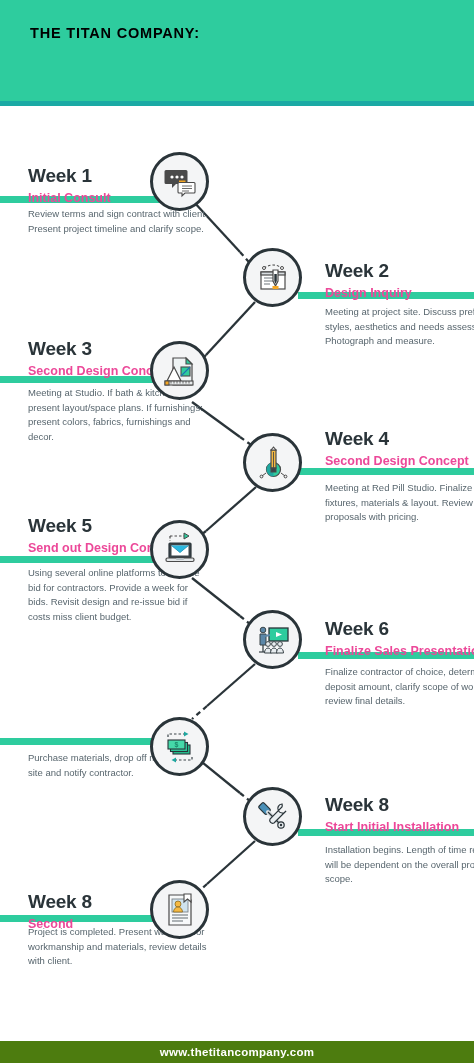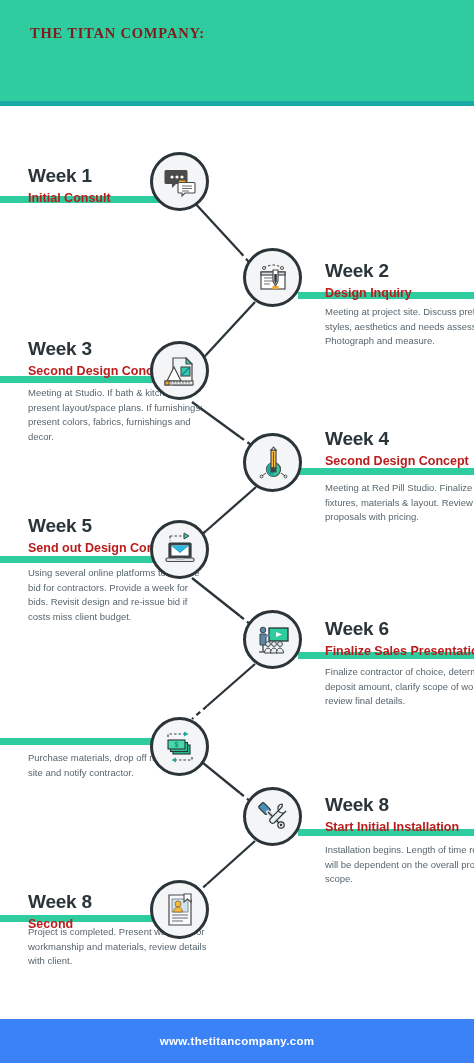--- a/index.html
+++ b/index.html
@@ -27,23 +27,22 @@
     left: 0; top: 0;
     width: 474px;
     height: 101px;
     background: #2ecc9e;
     padding: 26px 0 0 30px;
   }
   .header-sub {
     font-size: 14.5px;
     font-weight: bold;
     letter-spacing: 0.8px;
-    color: #7f1d1d;
+    color: #000000;
     line-height: 1.1;
-    font-family: Liberation Serif, serif;
   }
   .header-title {
     font-size: 25px;
     font-weight: bold;
     letter-spacing: 0.2px;
     color: #2a3439;
     line-height: 1.15;
     margin-top: 5px;
   }
   .header-underline {
@@ -52,22 +51,22 @@
     width: 474px;
     height: 5px;
     background: #1aa9a4;
   }
 
   
   .footer {
     position: absolute;
     left: 0; bottom: 0;
     width: 474px;
-    height: 44px;
-    background: #3b82f6;
+    height: 22px;
+    background: #4d7c0f;
     display: flex;
     align-items: center;
     justify-content: center;
   }
   .footer-text {
     font-size: 11.5px;
     font-weight: bold;
     color: #ffffff;
     letter-spacing: 0.3px;
   }
@@ -102,21 +101,21 @@
     font-size: 19px;
     font-weight: bold;
     color: #2a3439;
     line-height: 1.1;
     letter-spacing: -0.2px;
     margin-top: 23px;
   }
   .subtitle {
     font-size: 12.5px;
     font-weight: bold;
-    color: #b91c1c;
+    color: #ec4899;
     line-height: 1.25;
     margin-top: 4px;
   }
   .desc {
     font-size: 9.5px;
     color: #58666e;
     line-height: 1.55;
   }
 
   
@@ -176,20 +175,23 @@
   <div class="bar right" style="top:468px;"></div>
   <div class="bar left" style="top:556px;"></div>
   <div class="bar right" style="top:652px;"></div>
   <div class="bar left" style="top:738px;"></div>
   <div class="bar right" style="top:829px;"></div>
   <div class="bar left" style="top:915px;"></div>
 
   <div class="step left" style="top:143px;">
     <div class="week">Week 1</div>
     <div class="subtitle">Initial Consult</div>
+  </div>
+  <div class="step left" style="top:207px;">
+    <div class="desc">Review terms and sign contract with client. Present project timeline and clarify scope.</div>
   </div>
   <div class="circle" style="left:150px; top:152px;">
     <svg width="36" height="36" viewBox="0 0 36 36">
       <path d="M4 6 h20 a1.5 1.5 0 0 1 1.5 1.5 v11 a1.5 1.5 0 0 1 -1.5 1.5 h-10 l-4 4 v-4 h-6 a1.5 1.5 0 0 1 -1.5 -1.5 v-11 a1.5 1.5 0 0 1 1.5 -1.5 z" fill="#4a4a4a"></path>
       <circle cx="10" cy="13" r="1.6" fill="#ffffff"></circle>
       <circle cx="15" cy="13" r="1.6" fill="#ffffff"></circle>
       <circle cx="20" cy="13" r="1.6" fill="#ffffff"></circle>
       <rect x="17" y="16.5" width="6.5" height="6" fill="#f5a623"></rect>
       <path d="M17 18.5 h15 a1 1 0 0 1 1 1 v8.5 a1 1 0 0 1 -1 1 h-9 l-3 3 v-3 h-3 a1 1 0 0 1 -1 -1 v-8.5 a1 1 0 0 1 1 -1 z" fill="#ffffff" stroke="#4a4a4a" stroke-width="1.1"></path>
       <line x1="20" y1="22" x2="30" y2="22" stroke="#6b6b6b" stroke-width="1"></line>

